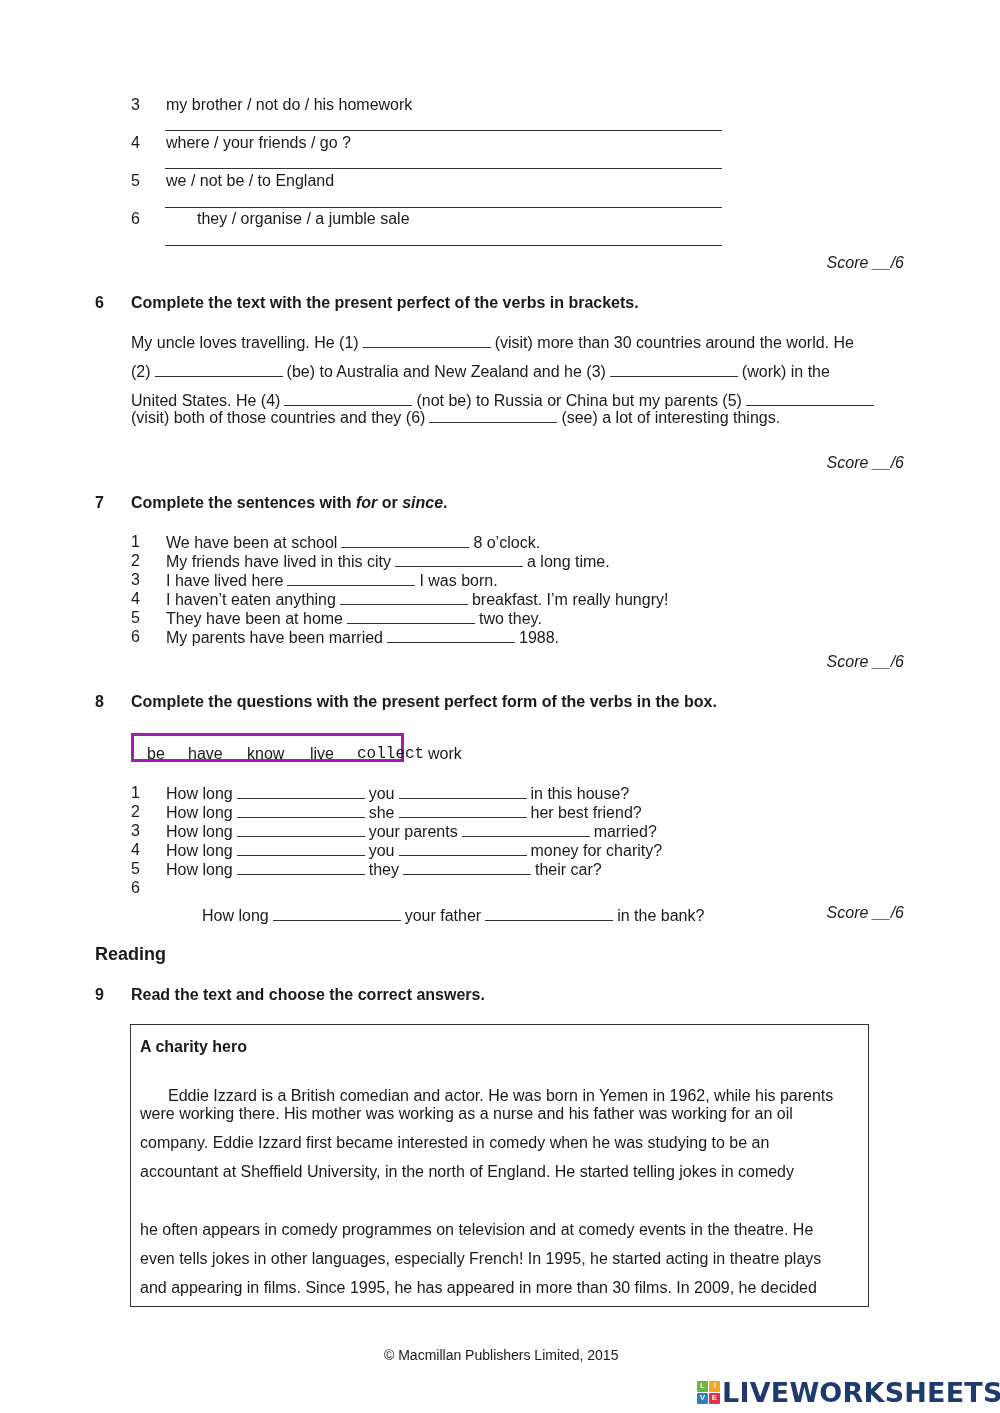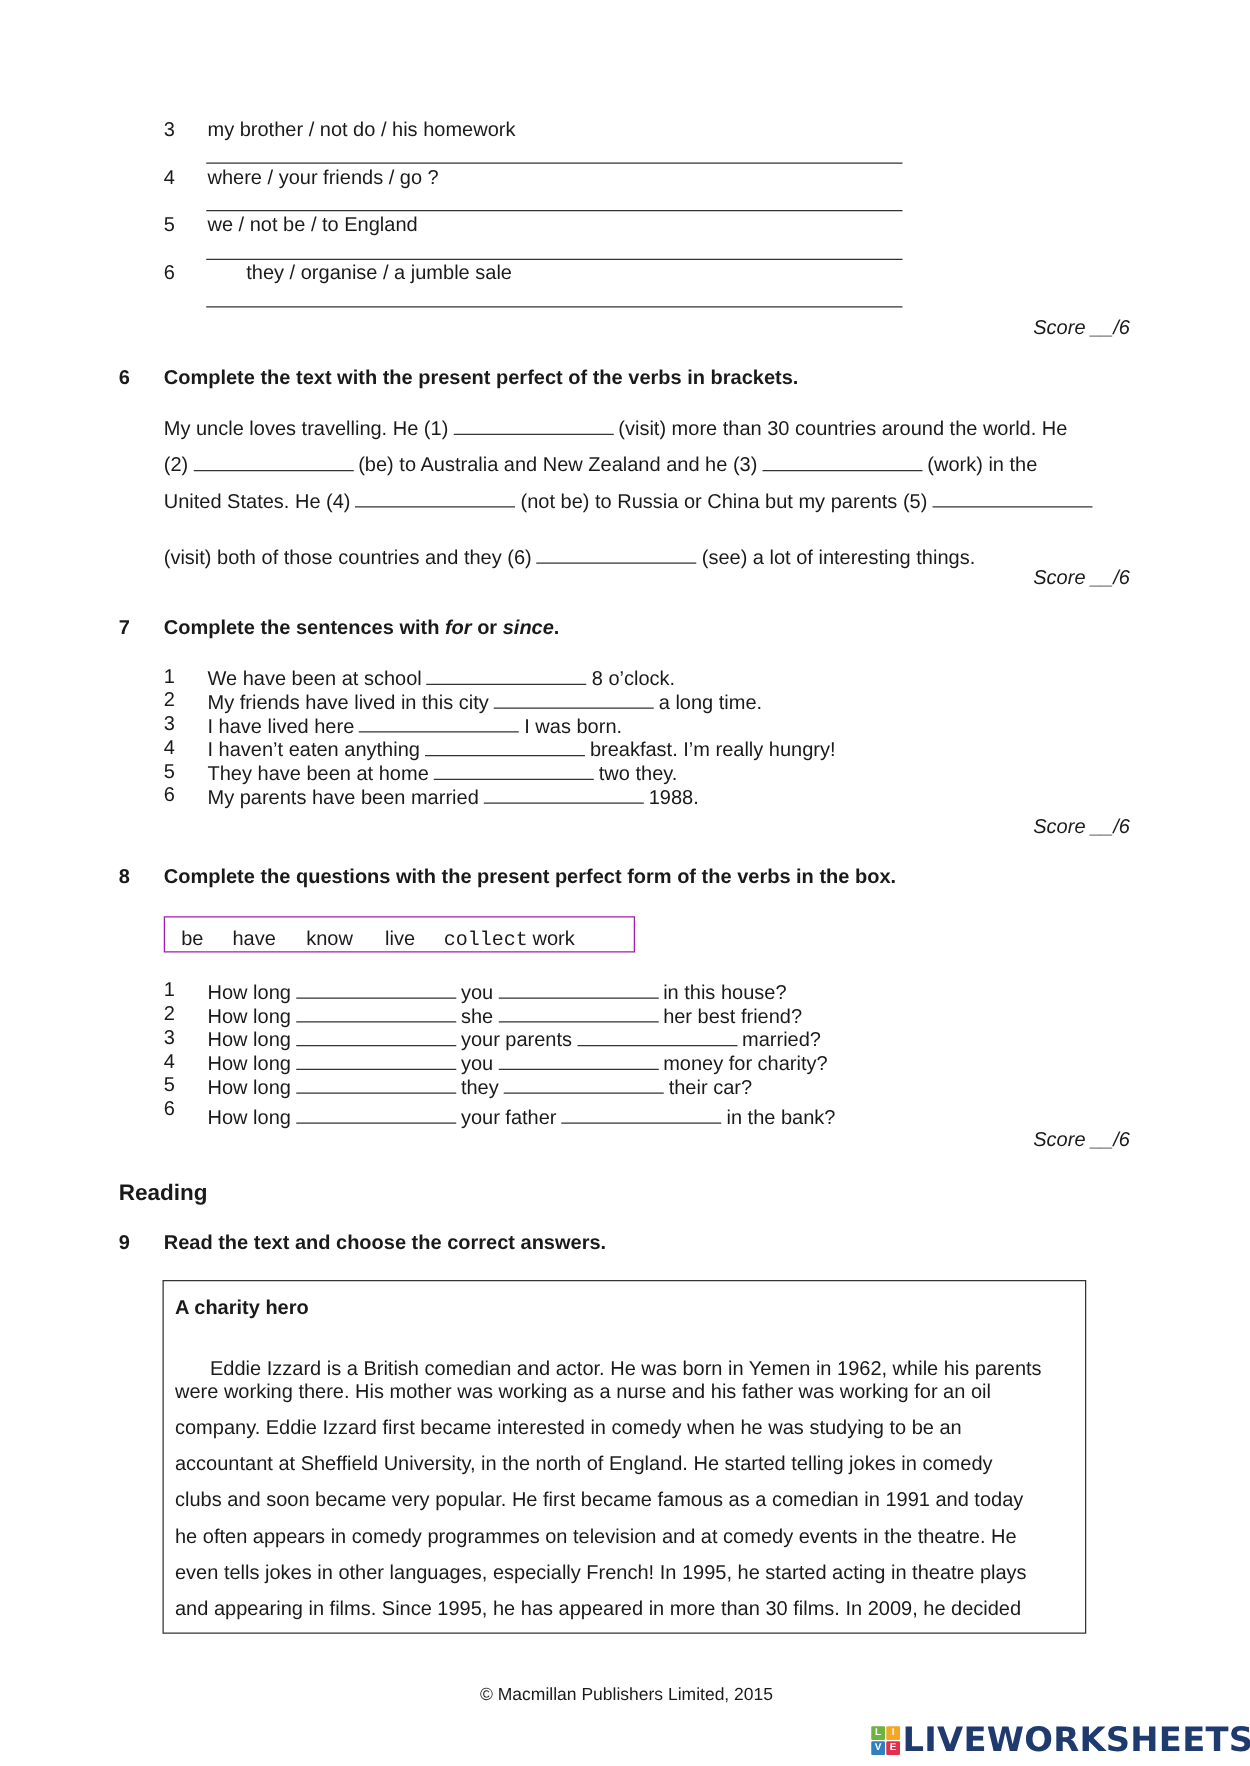--- a/index.html
+++ b/index.html
@@ -43,23 +43,23 @@
       width: 128px;
       border-bottom: 1px solid #333;
       height: 14px;
       vertical-align: baseline;
       margin: 0 4px;
     }
     .word-box {
       position: absolute;
       left: 131px;
       top: 733px;
-      width: 377px;
+      width: 273px;
       height: 29px;
-      border: 1px solid #a21caf;
+      border: 3px solid #a21caf;
       box-sizing: border-box;
       padding-left: 28px;
     }
     .word-box span {
       position: absolute;
       top: 9px;
     }
     .section-heading {
       position: absolute;
       left: 95px;
@@ -157,21 +157,21 @@
 
   <div class="para-line" style="top:333px;">
     <span>My uncle loves travelling. He (1)</span><span class="blank"></span><span>(visit) more than 30 countries around the world. He</span>
   </div>
   <div class="para-line" style="top:362px;">
     <span>(2)</span><span class="blank"></span><span>(be) to Australia and New Zealand and he (3)</span><span class="blank"></span><span>(work) in the</span>
   </div>
   <div class="para-line" style="top:391px;">
     <span>United States. He (4)</span><span class="blank"></span><span>(not be) to Russia or China but my parents (5)</span><span class="blank"></span>
   </div>
-  <div class="para-line" style="top:436px;">
+  <div class="para-line" style="top:408px;">
     <span>(visit) both of those countries and they (6)</span><span class="blank"></span><span>(see) a lot of interesting things.</span>
   </div>
 
   <span class="score" style="top:454px;">Score __/6</span>
 </div>
 
 <div>
   <span class="qnum" style="top:494px;">7</span>
   <span class="qtitle" style="top:494px;"><span>Complete the sentences with </span><em>for</em><span> or </span><em>since</em><span>.</span></span>
 
@@ -218,38 +218,37 @@
   <span class="num" style="top:822px;">3</span>
   <span class="item-text" style="top:822px;"><span>How long</span><span class="blank"></span><span>your parents</span><span class="blank"></span><span>married?</span></span>
 
   <span class="num" style="top:841px;">4</span>
   <span class="item-text" style="top:841px;"><span>How long</span><span class="blank"></span><span>you</span><span class="blank"></span><span>money for charity?</span></span>
 
   <span class="num" style="top:860px;">5</span>
   <span class="item-text" style="top:860px;"><span>How long</span><span class="blank"></span><span>they</span><span class="blank"></span><span>their car?</span></span>
 
   <span class="num" style="top:879px;">6</span>
-  <span class="item-text" style="top:884px;"><span>How long</span><span class="blank"></span><span>your father</span><span class="blank"></span><span>in the bank?</span></span>
+  <span class="item-text" style="top:906px;margin-left:36px;"><span>How long</span><span class="blank"></span><span>your father</span><span class="blank"></span><span>in the bank?</span></span>
 
   <span class="score" style="top:904px;">Score __/6</span>
 </div>
 
 <div>
   <span class="section-heading" style="top:944px;">Reading</span>
 
   <span class="qnum" style="top:986px;">9</span>
   <span class="qtitle" style="top:986px;">Read the text and choose the correct answers.</span>
 
   <div class="reading-box">
     <span class="reading-title">A charity hero</span>
     <span class="reading-line" style="top:62px;margin-left:28px;">Eddie Izzard is a British comedian and actor. He was born in Yemen in 1962, while his parents</span>
     <span class="reading-line" style="top:80px;">were working there. His mother was working as a nurse and his father was working for an oil</span>
     <span class="reading-line" style="top:109px;">company. Eddie Izzard first became interested in comedy when he was studying to be an</span>
     <span class="reading-line" style="top:138px;">accountant at Sheffield University, in the north of England. He started telling jokes in comedy</span>
-    <span class="reading-line" style="top:167px;">clubs and soon became very popular. He first became famous as a comedian in 1991 and today</span>
     <span class="reading-line" style="top:196px;">he often appears in comedy programmes on television and at comedy events in the theatre. He</span>
     <span class="reading-line" style="top:225px;">even tells jokes in other languages, especially French! In 1995, he started acting in theatre plays</span>
     <span class="reading-line" style="top:254px;">and appearing in films. Since 1995, he has appeared in more than 30 films. In 2009, he decided</span>
   </div>
 </div>
 
 <span class="footer">© Macmillan Publishers Limited, 2015</span>
 
 <div class="logo">
   <div class="logo-grid">

